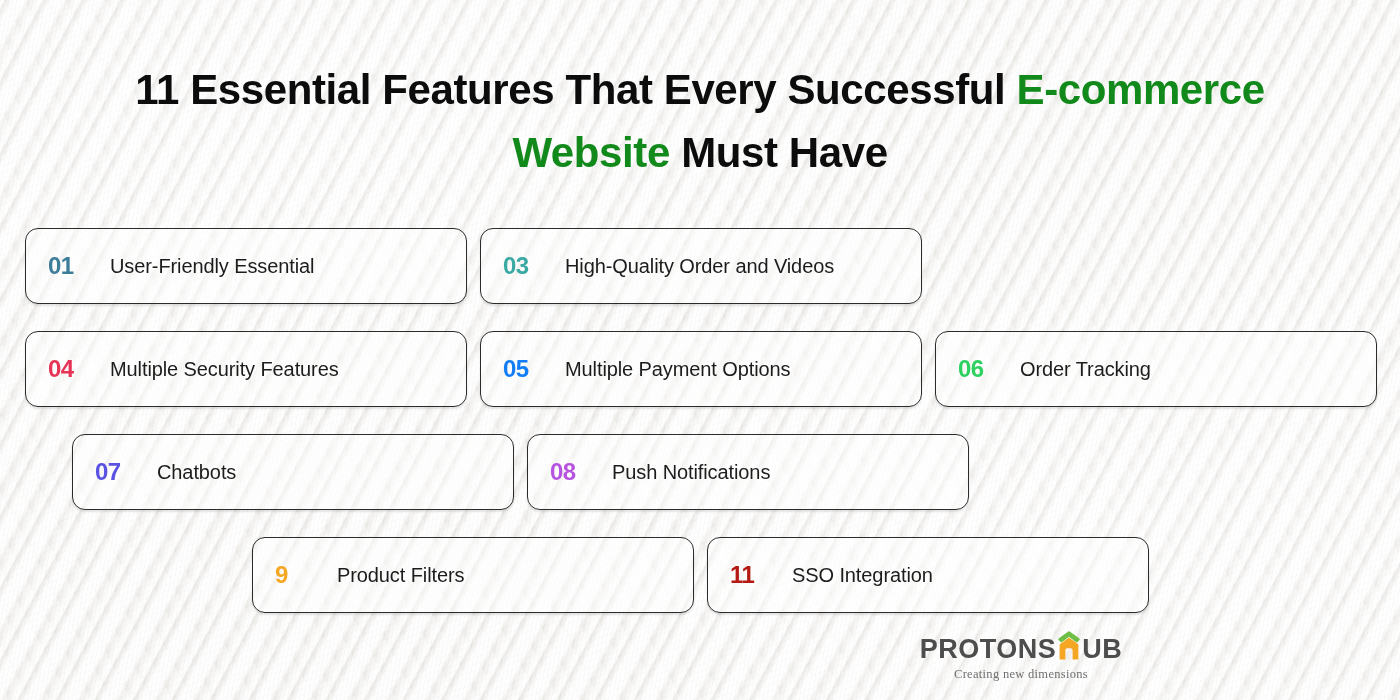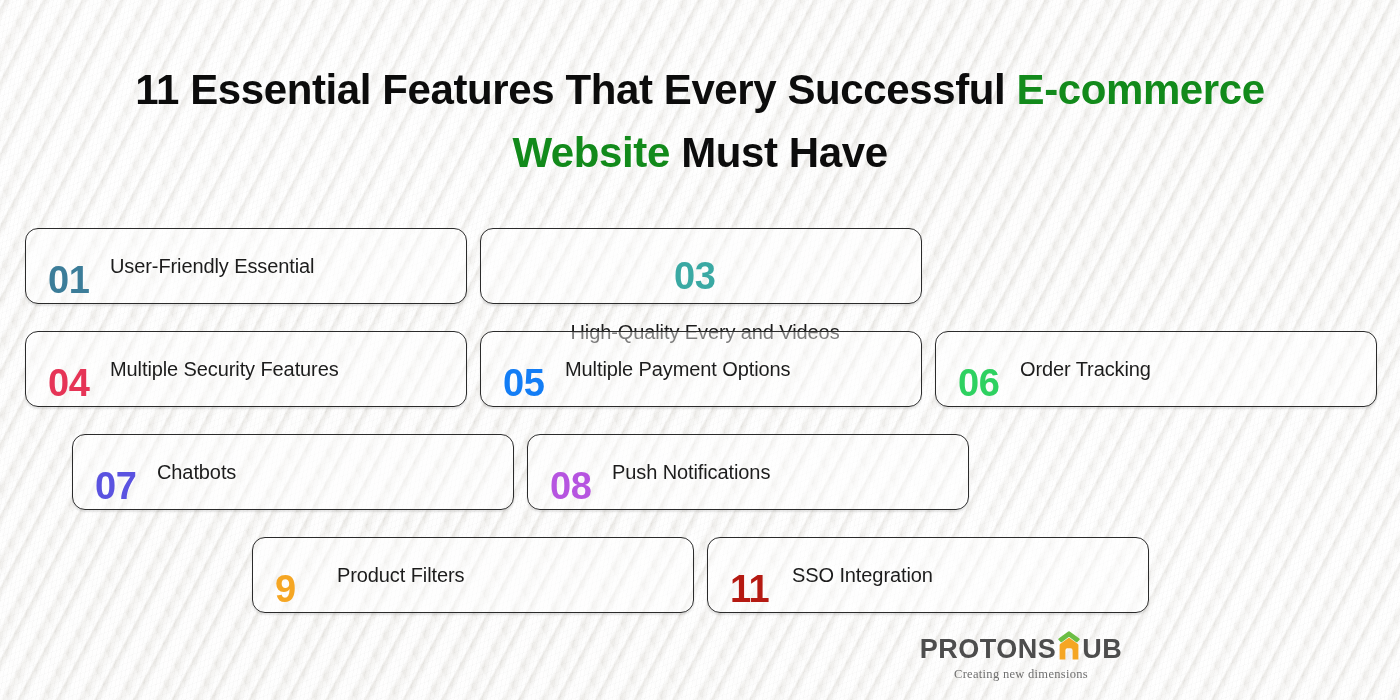--- a/index.html
+++ b/index.html
@@ -98,31 +98,30 @@
     height: 76px;
     border: 1.6px solid #2b2b2b;
     border-radius: 13px;
     background: rgba(255,255,255,0.42);
     display: flex;
     align-items: center;
     padding-left: 22px;
     padding-right: 14px;
     box-shadow: 0 2px 2px rgba(0,0,0,0.10);
   }
-  .card.tall { height: 76px; flex-direction: column; }
+  .card.tall { height: 76px; }
 
   .card-num {
     font-family: "Liberation Sans", sans-serif;
     font-weight: bold;
-    font-size: 38px;
+    font-size: 24px;
     line-height: 1;
     letter-spacing: -0.5px;
     width: 62px;
     flex: 0 0 62px;
-    margin-top: 28px;
   }
   .card-label {
     font-family: "Liberation Sans", sans-serif;
     font-size: 20px;
     line-height: 26px;
     color: #1c1c1c;
     letter-spacing: -0.1px;
   }
 
   
@@ -186,21 +185,21 @@
 
   <div class="rows">
 
     <div class="row row-1">
       <div class="card">
         <span class="card-num" style="color: rgb(60, 125, 153);">01</span>
         <span class="card-label">User-Friendly Essential</span>
       </div>
       <div class="card tall">
         <span class="card-num" style="color: rgb(58, 169, 163);">03</span>
-        <span class="card-label">High-Quality Every and Videos</span>
+        <span class="card-label">High-Quality Order and Videos</span>
       </div>
     </div>
 
     <div class="row row-2">
       <div class="card">
         <span class="card-num" style="color: rgb(230, 52, 86);">04</span>
         <span class="card-label">Multiple Security Features</span>
       </div>
       <div class="card">
         <span class="card-num" style="color: rgb(19, 125, 245);">05</span>

